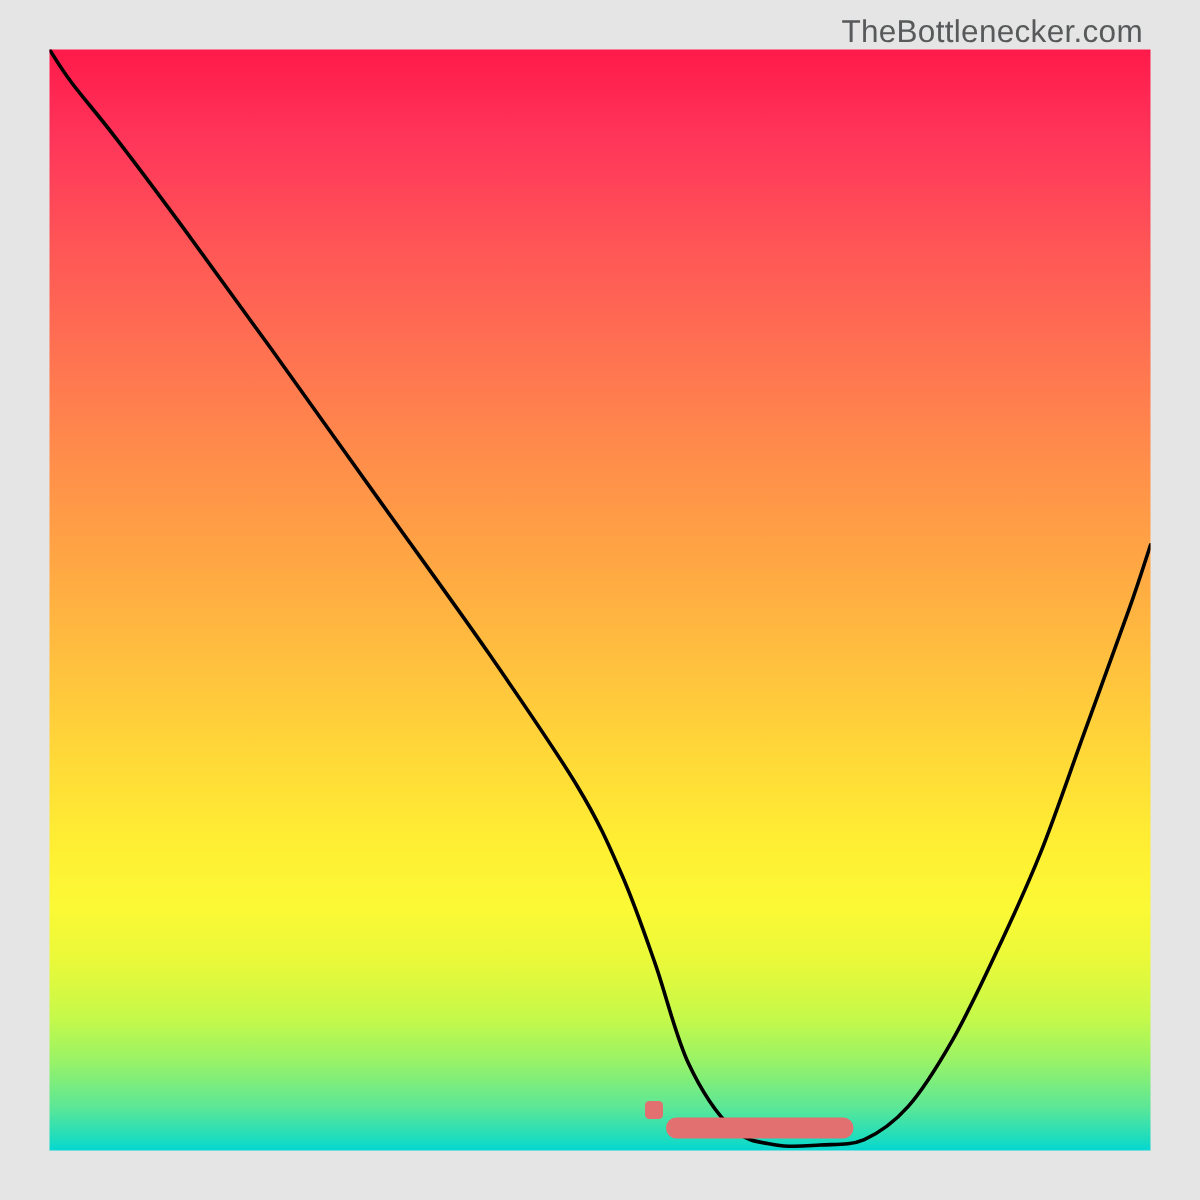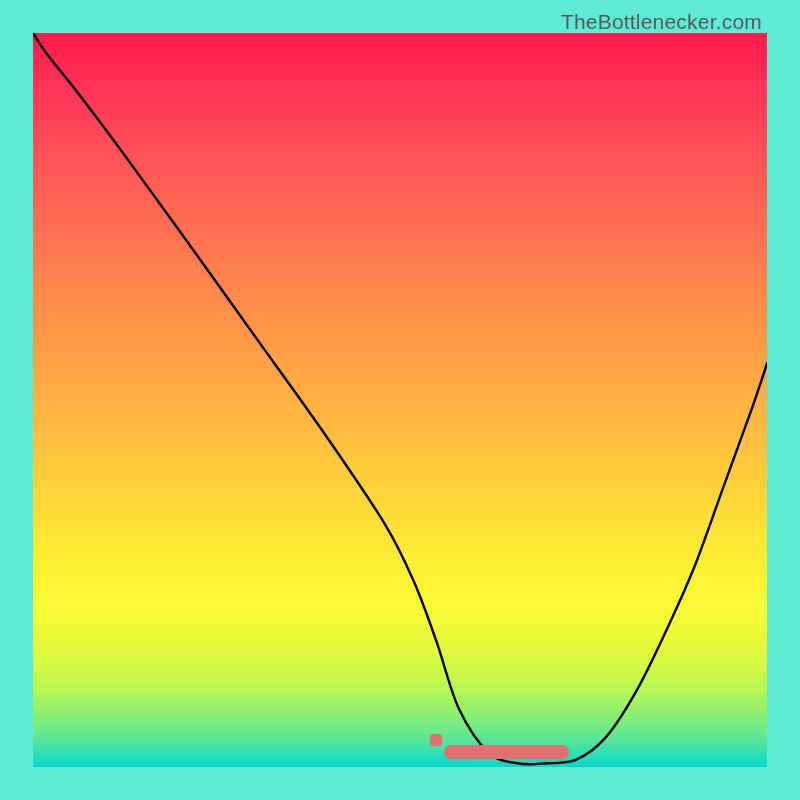--- a/index.html
+++ b/index.html
@@ -1,21 +1,21 @@
 <!DOCTYPE html>
 <html><head>
 <meta charset="utf-8">
 <style>
   * { margin: 0; padding: 0; box-sizing: border-box; }
   html, body { width: 800px; height: 800px; overflow: hidden; background: #000; }
   .chart-container {
     position: relative;
     width: 800px;
     height: 800px;
-    background: #5eead4;
+    background: #e5e5e5;
     text-decoration: underline;
   }
   .plot-area {
     position: absolute;
     left: 33px;
     top: 33px;
     width: 734px;
     height: 734px;
     background: linear-gradient(to bottom,
       #ff1a4a 0%,

